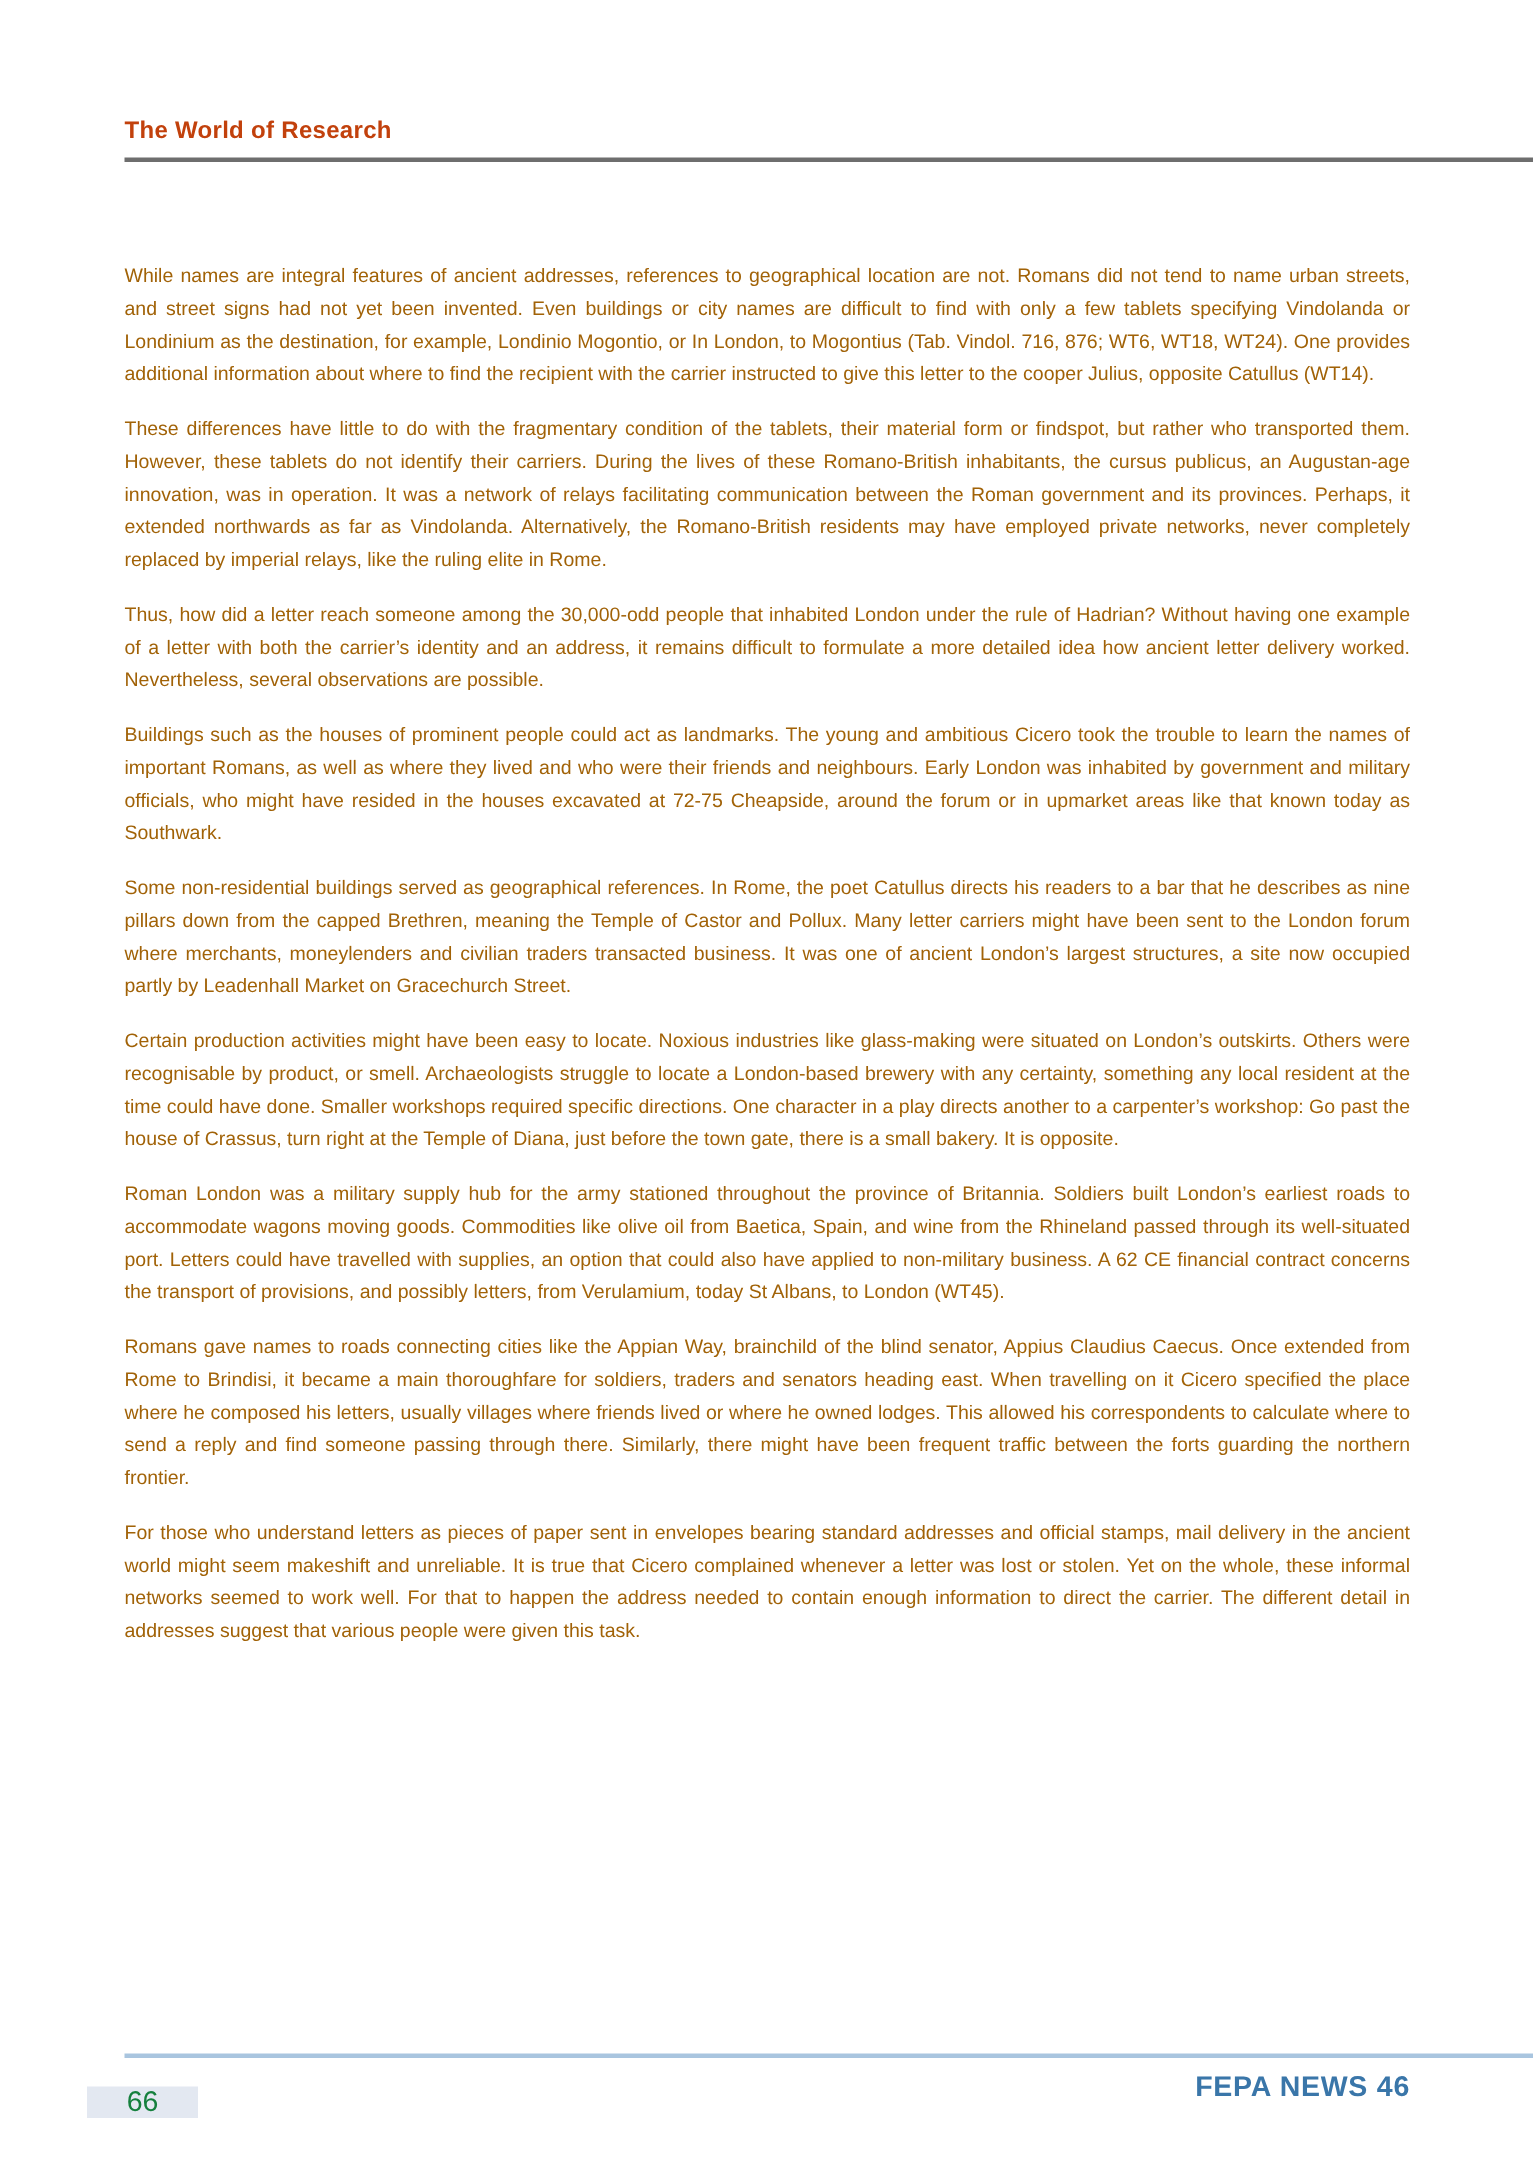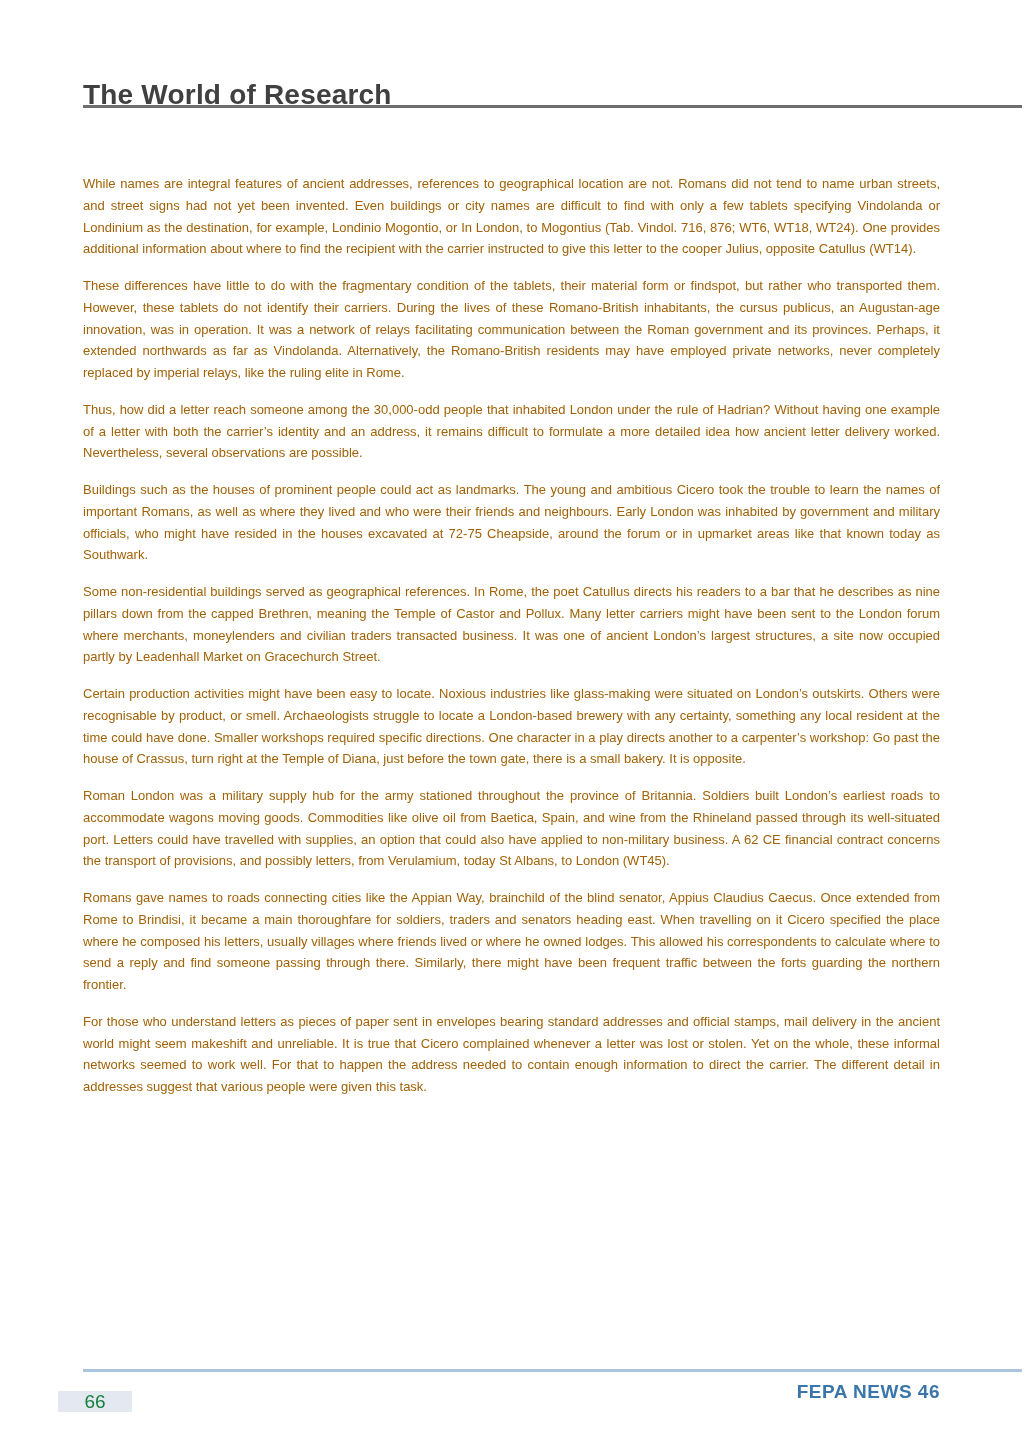--- a/index.html
+++ b/index.html
@@ -13,23 +13,23 @@
     height: 1448px;
     background: #ffffff;
     font-family: "Liberation Sans", sans-serif;
     overflow: hidden;
   }
   .page-title {
     position: absolute;
     left: 83px;
     top: 79px;
     margin: 0;
-    font-size: 28px;
+    font-size: 16px;
     font-weight: bold;
-    color: #404040;
+    color: #c2410c;
     letter-spacing: 0.2px;
     white-space: nowrap;
   }
   .header-rule {
     position: absolute;
     left: 83px;
     top: 105px;
     width: 939px;
     height: 3px;
     background: #6e6e6e;

